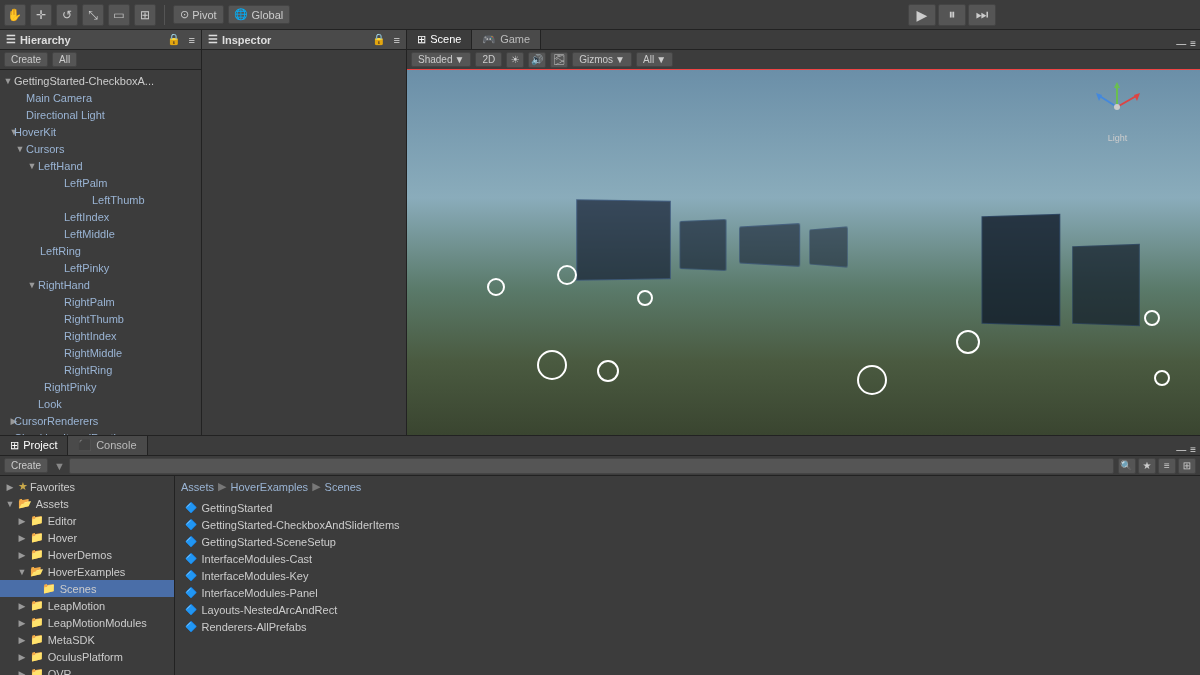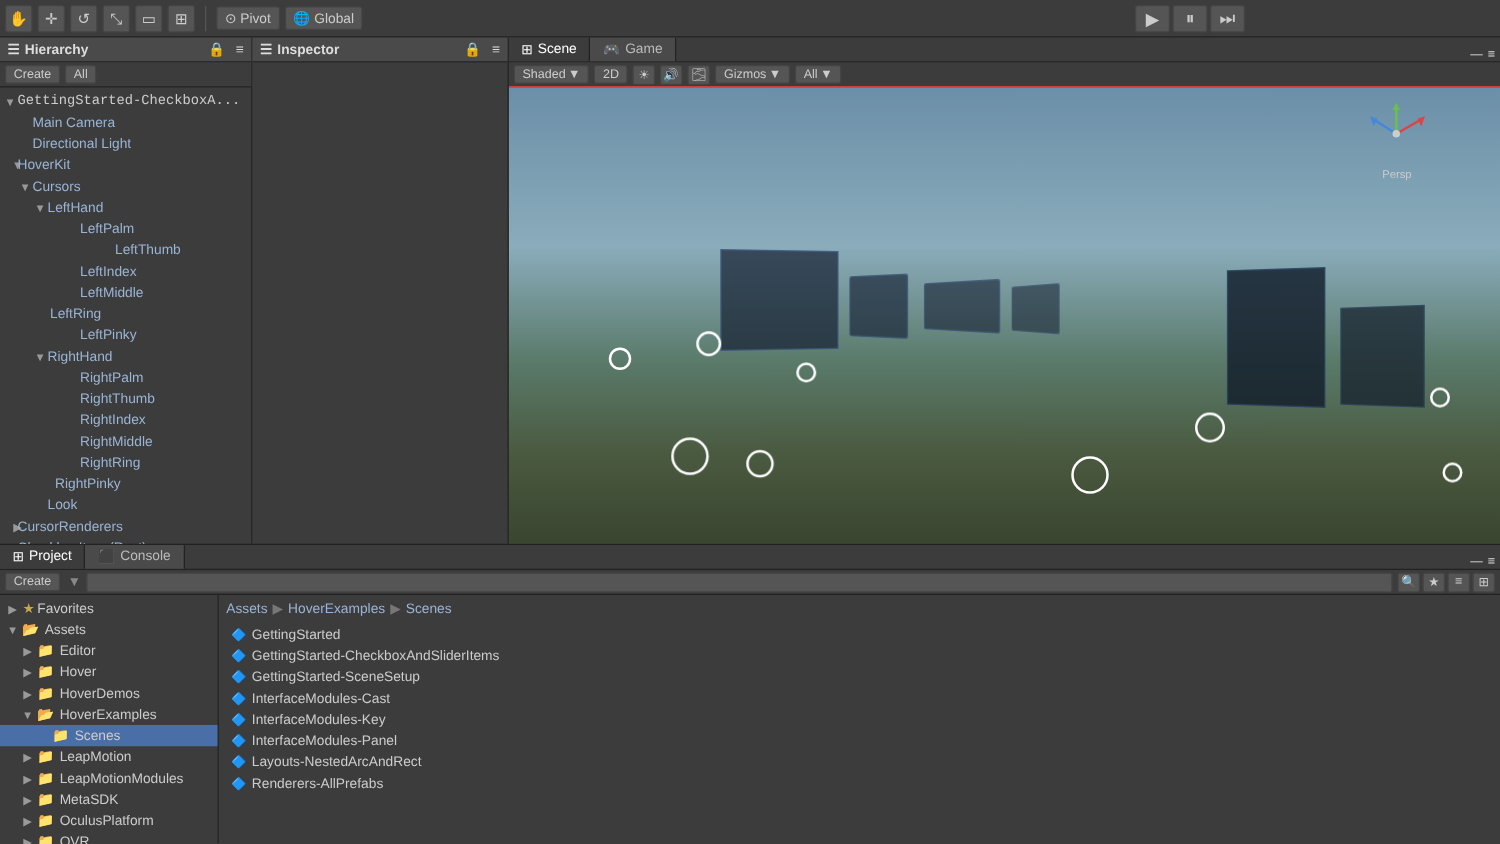--- a/index.html
+++ b/index.html
@@ -430,21 +430,21 @@
       <span style="font-size:11px; cursor:pointer; margin-left:4px;">≡</span>
     </div>
     <div class="panel-toolbar">
       <div class="panel-toolbar-btn">Create</div>
       <div class="panel-toolbar-btn">All</div>
     </div>
     <div class="hierarchy-tree">
 
       <div class="tree-item scene-root" style="padding-left:2px;">
         <span class="arrow">▼</span>
-        <span style="color:#ccc;font-family:Liberation Mono, monospace;">GettingStarted-CheckboxA...</span>
+        <span style="color:#ccc;">GettingStarted-CheckboxA...</span>
       </div>
 
       <div class="tree-item" style="padding-left:14px;">
         <span class="arrow"></span>
         <span>Main Camera</span>
       </div>
 
       <div class="tree-item" style="padding-left:14px;">
         <span class="arrow"></span>
         <span>Directional Light</span>
@@ -626,21 +626,21 @@
             <polygon points="27,2 24,8 30,8" fill="#6abf50"></polygon>
 
             <line x1="27" y1="27" x2="48" y2="15" stroke="#d44" stroke-width="2"></line>
             <polygon points="50,13 44,15 47,21" fill="#d44"></polygon>
 
             <line x1="27" y1="27" x2="8" y2="15" stroke="#4488dd" stroke-width="2"></line>
             <polygon points="6,13 12,15 9,21" fill="#4488dd"></polygon>
 
             <circle cx="27" cy="27" r="3" fill="#ccc"></circle>
           </svg>
-          <div style="text-align:center;font-size:9px;color:#ccc;margin-top:-4px;">Persp</div>
+          <div style="text-align:center;font-size:9px;color:#ccc;margin-top:-4px;">Light</div>
         </div>
       </div>
     </div>
   </div>
 </div>
 
 <div class="bottom-area">
   <div class="project-panel">
     <div class="project-tabs">
       <div class="project-tab active">

